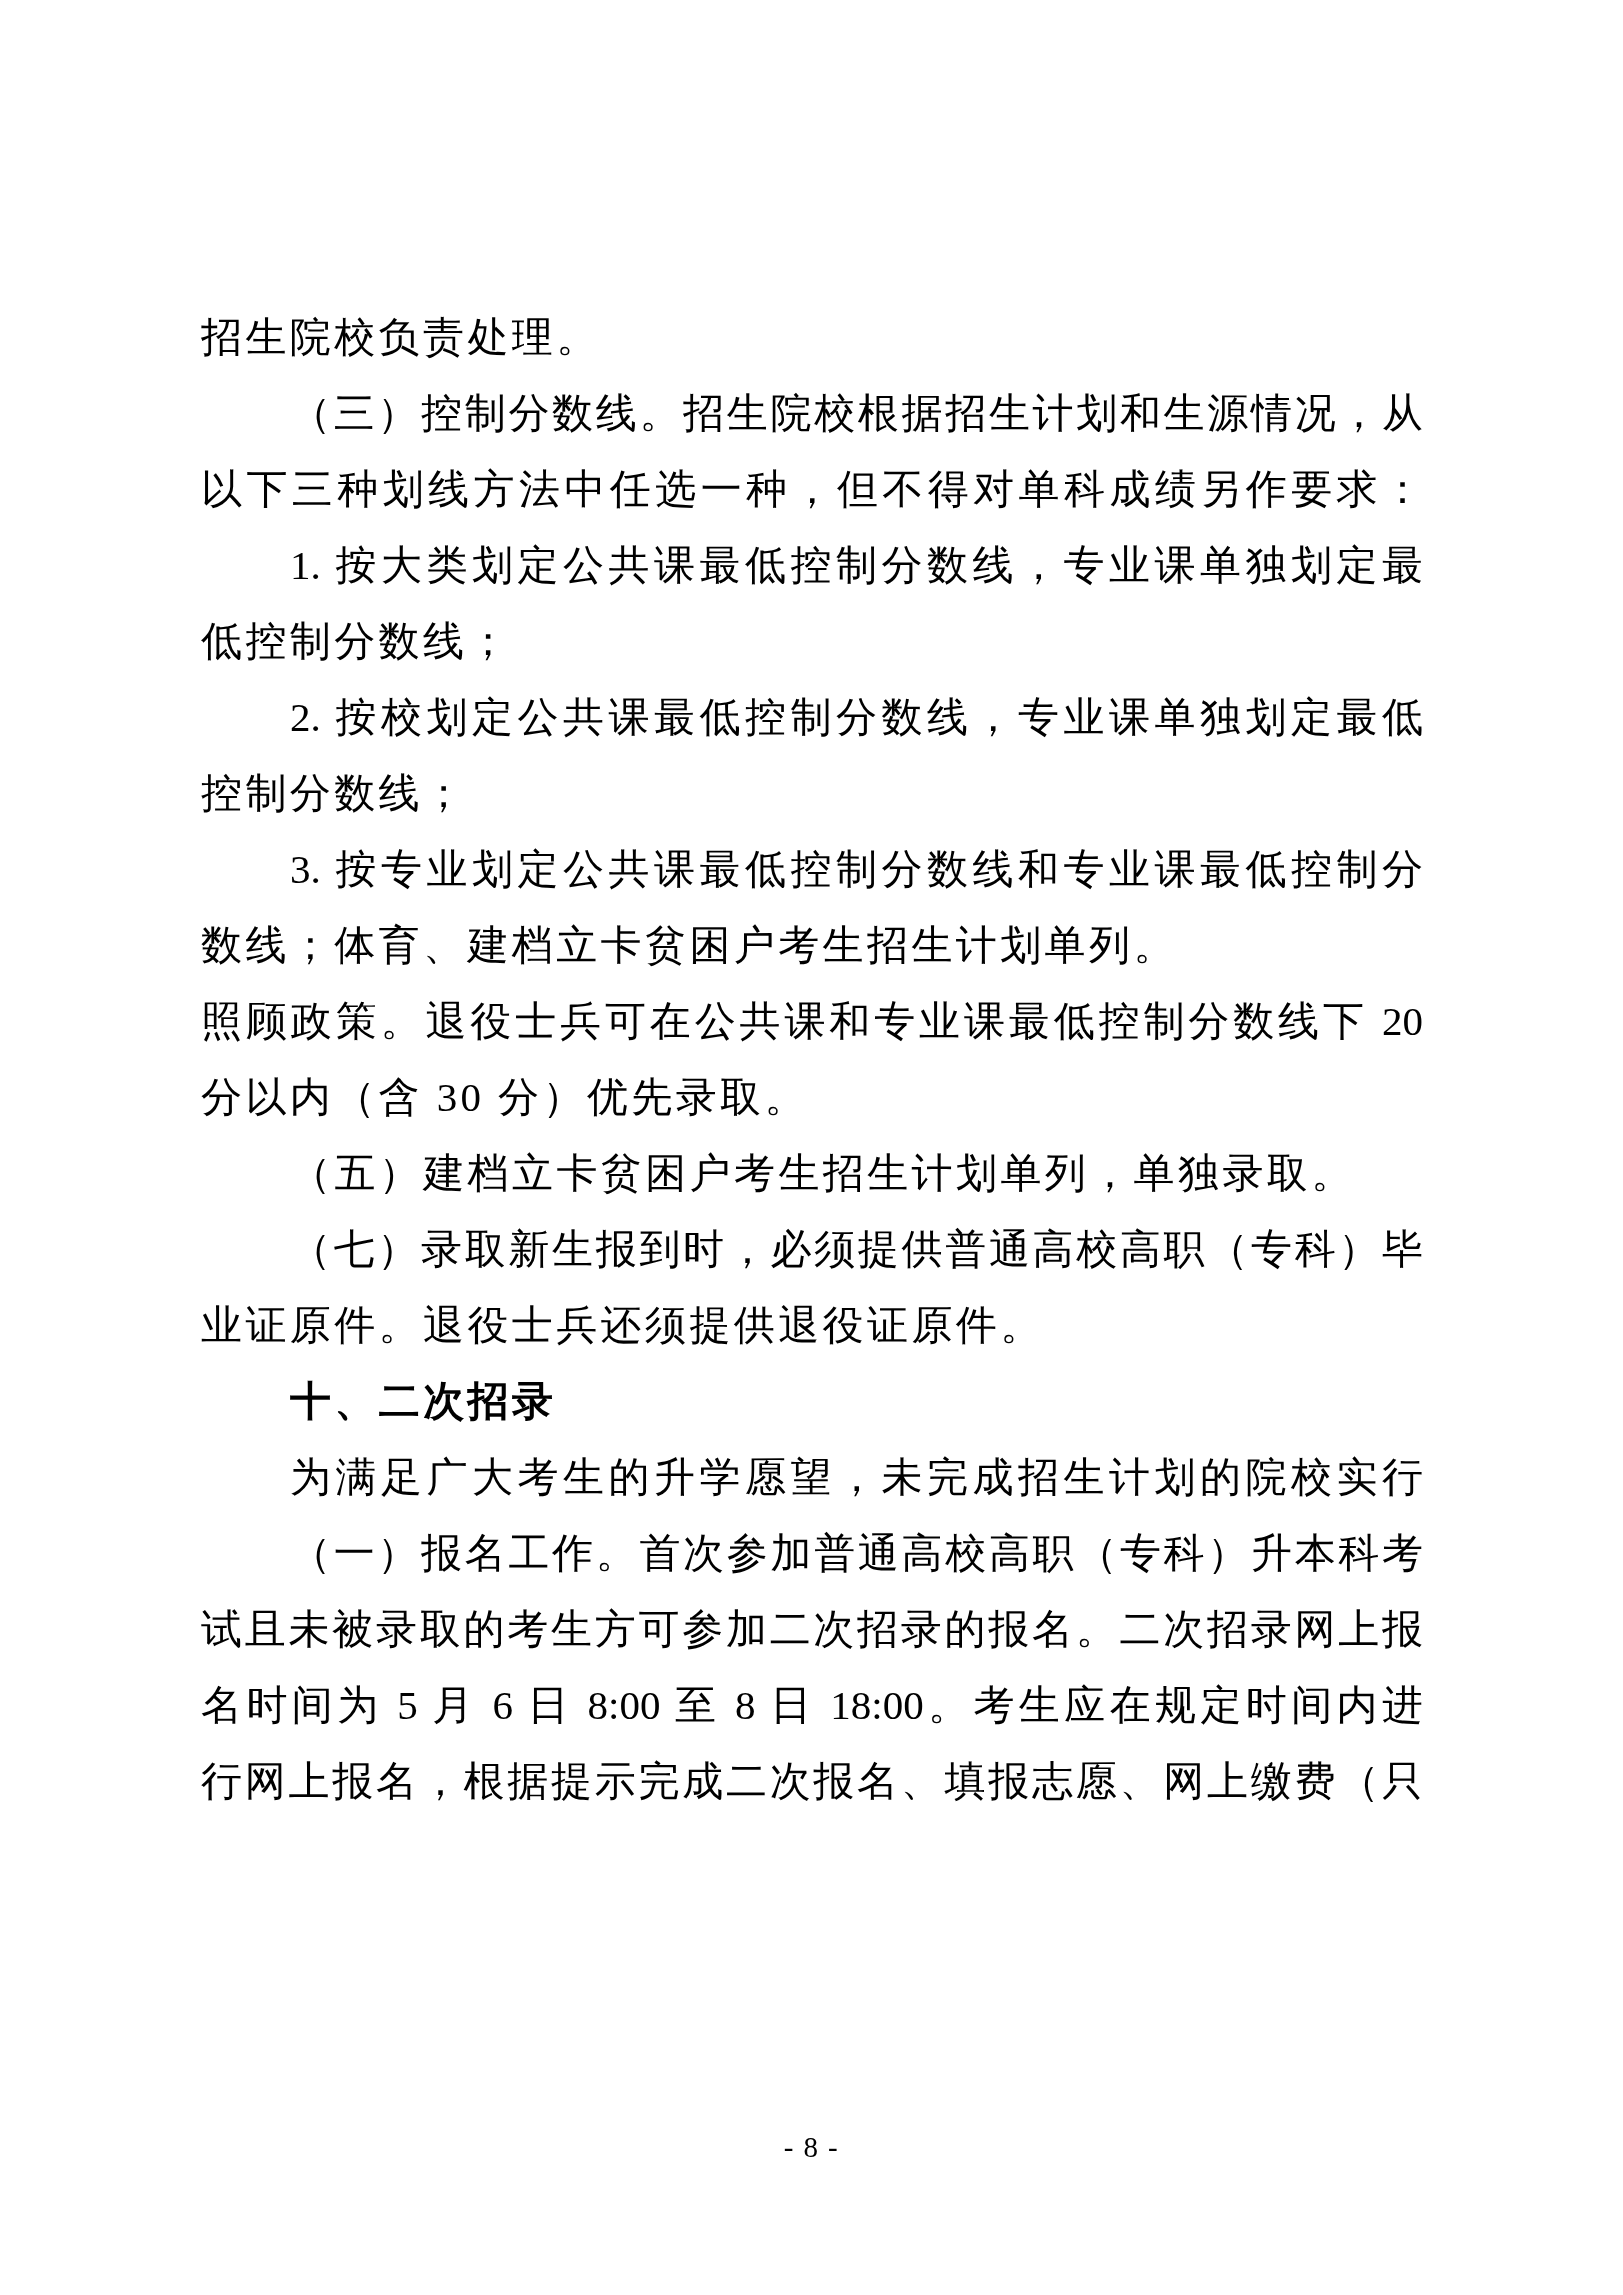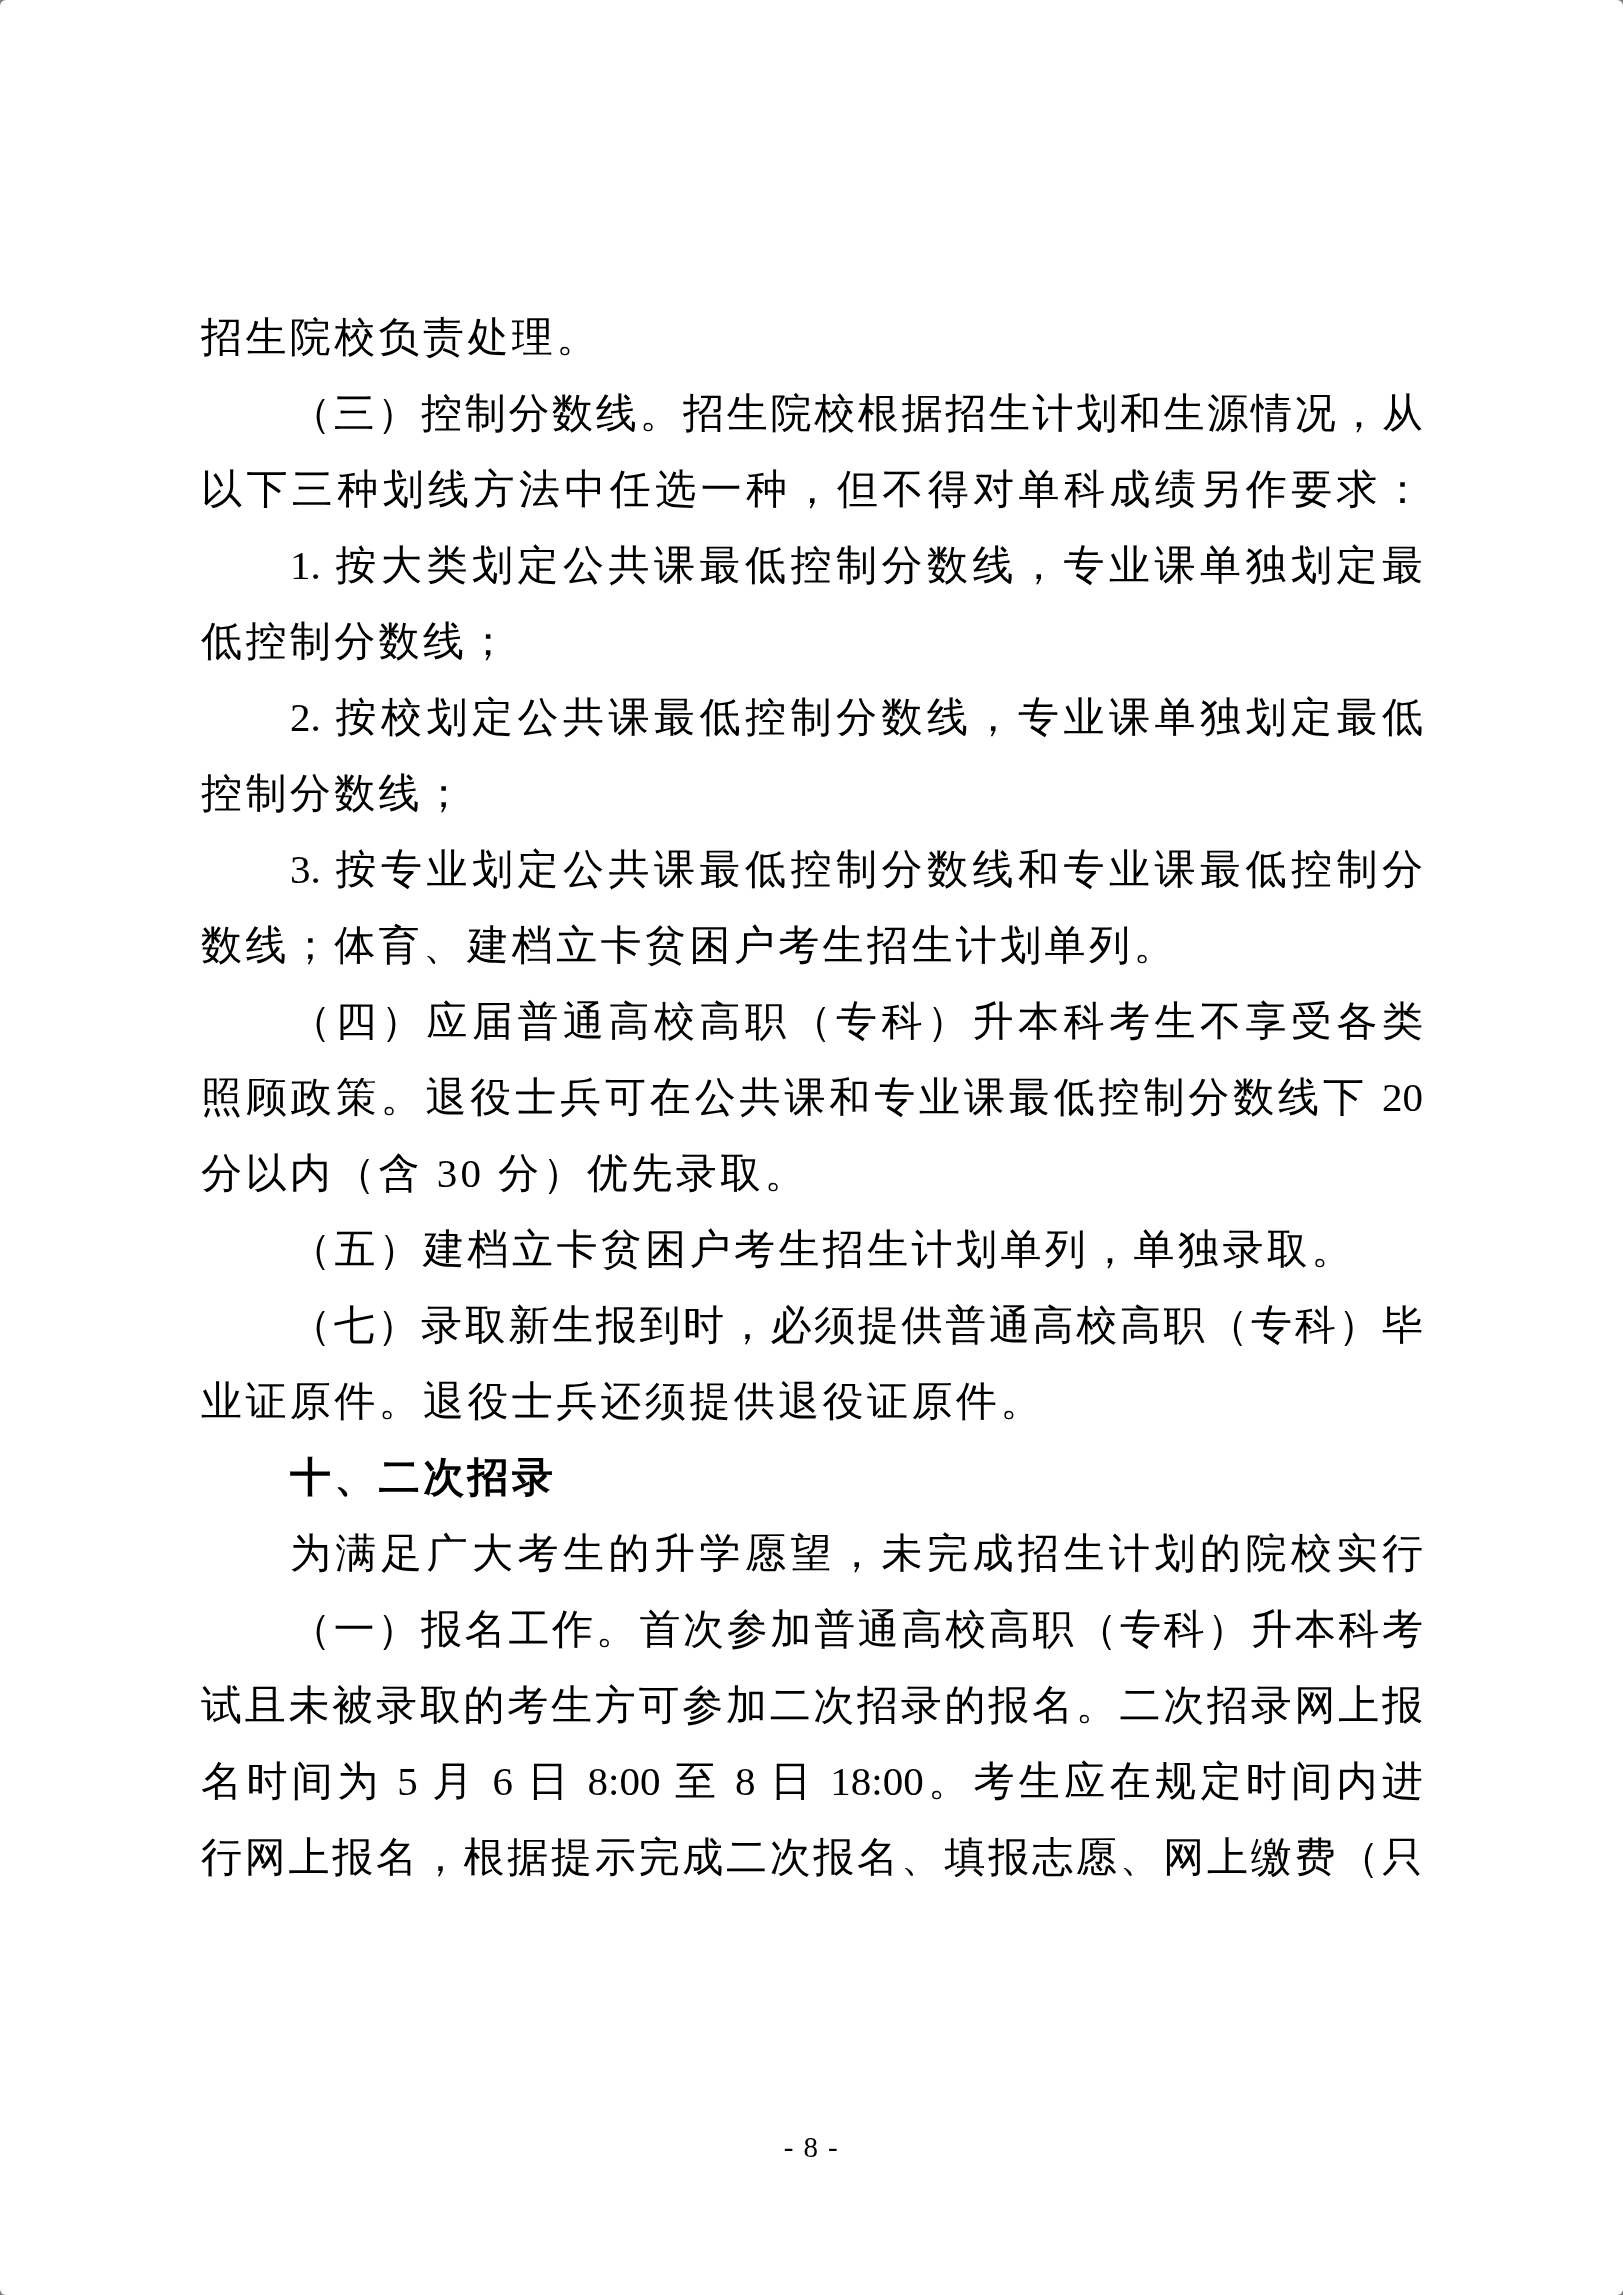--- a/index.html
+++ b/index.html
@@ -8,21 +8,20 @@
     background: #808080;
   }
   .page {
     position: relative;
     width: 1623px;
     height: 2295px;
     background: #ffffff;
     color: #000000;
     font-family: "Liberation Serif", serif;
     overflow: hidden;
-    border-radius: 6px;
   }
   .content {
     position: absolute;
     left: 201px;
     top: 299px;
     width: 1222px;
   }
   .line {
     height: 76px;
     line-height: 76px;
@@ -64,21 +63,20 @@
   <div class="content" id="document-body">
       <div class="line">招生院校负责处理。</div>
       <div class="line indent justify">（三）控制分数线。招生院校根据招生计划和生源情况，从</div>
       <div class="line justify">以下三种划线方法中任选一种，但不得对单科成绩另作要求：</div>
       <div class="line indent justify">1. 按大类划定公共课最低控制分数线，专业课单独划定最</div>
       <div class="line">低控制分数线；</div>
       <div class="line indent justify">2. 按校划定公共课最低控制分数线，专业课单独划定最低</div>
       <div class="line">控制分数线；</div>
       <div class="line indent justify">3. 按专业划定公共课最低控制分数线和专业课最低控制分</div>
       <div class="line">数线；体育、建档立卡贫困户考生招生计划单列。</div>
-      <div class="line indent justify">（四）应届普通高校高职（专科）升本科考生不享受各类</div>
       <div class="line justify">照顾政策。退役士兵可在公共课和专业课最低控制分数线下 20</div>
       <div class="line">分以内（含 30 分）优先录取。</div>
       <div class="line indent">（五）建档立卡贫困户考生招生计划单列，单独录取。</div>
       <div class="line indent justify">（七）录取新生报到时，必须提供普通高校高职（专科）毕</div>
       <div class="line">业证原件。退役士兵还须提供退役证原件。</div>
       <div class="line indent heading">十、二次招录</div>
       <div class="line indent justify">为满足广大考生的升学愿望，未完成招生计划的院校实行</div>
       <div class="line indent justify">（一）报名工作。首次参加普通高校高职（专科）升本科考</div>
       <div class="line justify">试且未被录取的考生方可参加二次招录的报名。二次招录网上报</div>
       <div class="line justify">名时间为 5 月 6 日 8:00 至 8 日 18:00。考生应在规定时间内进</div>

